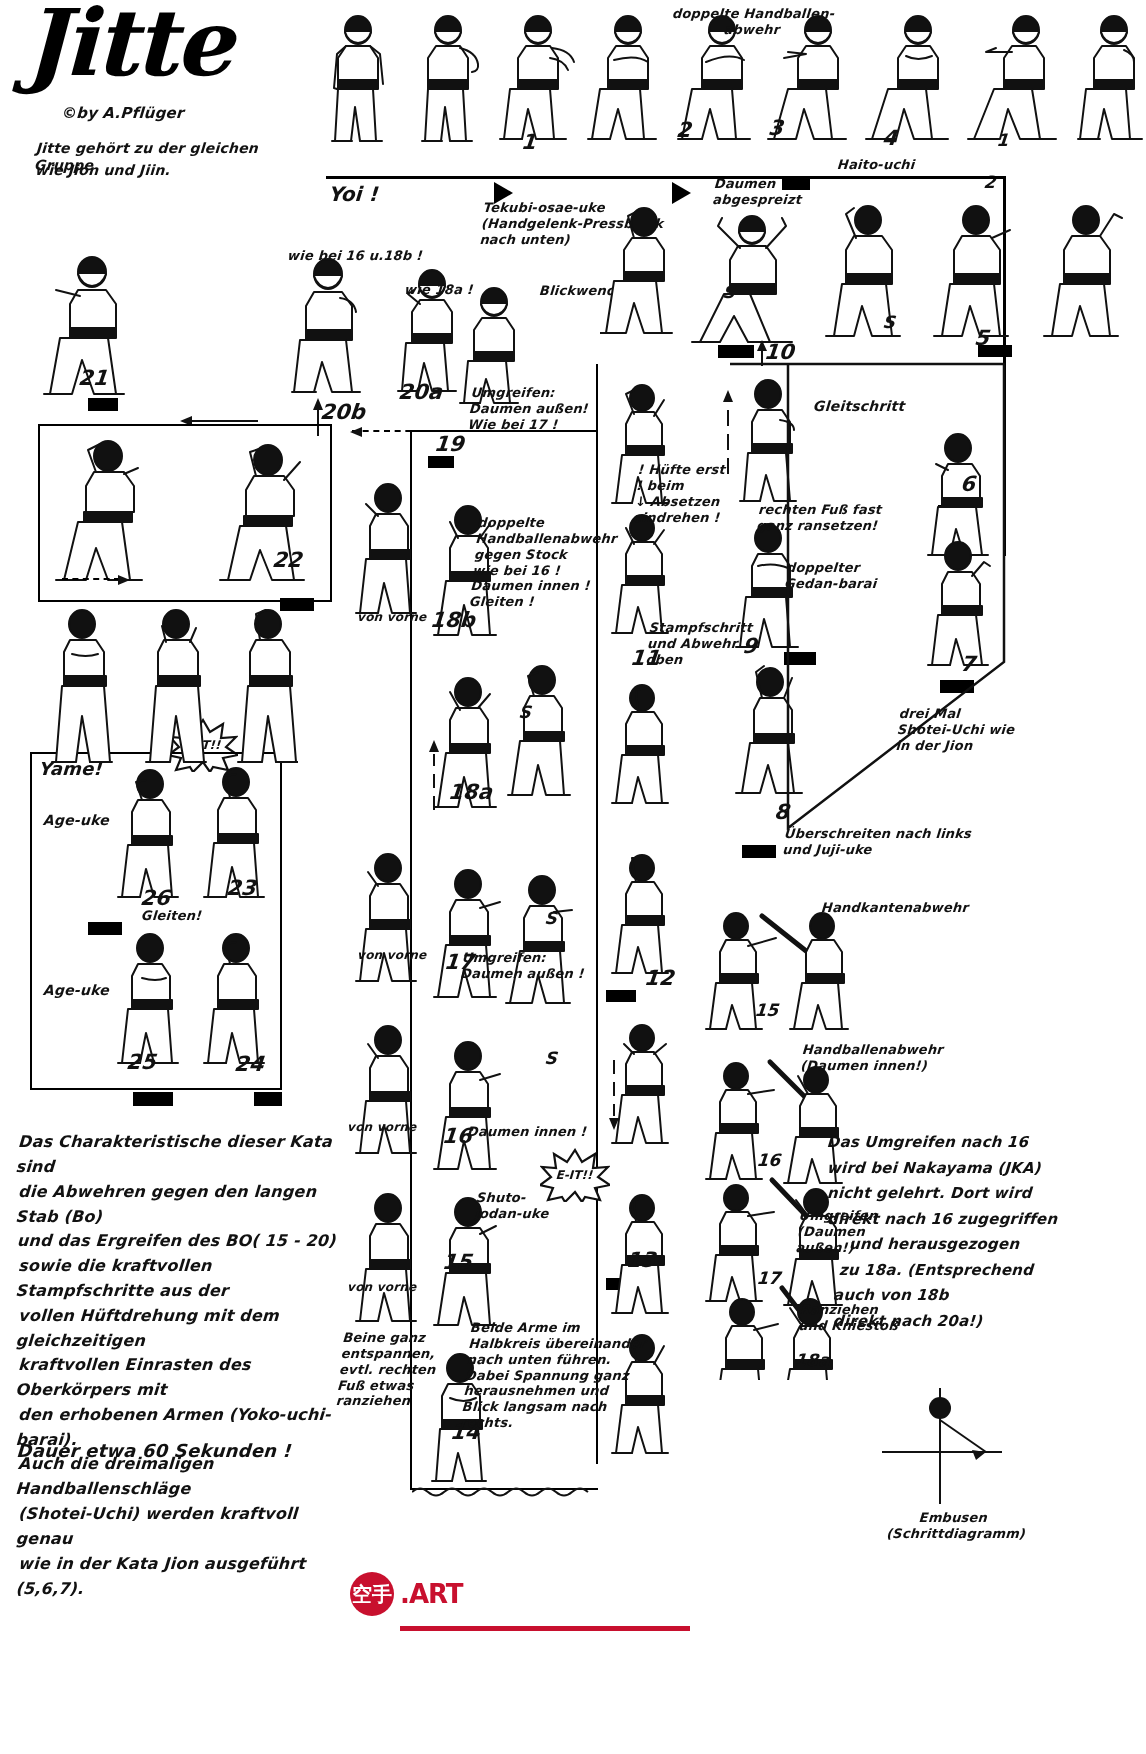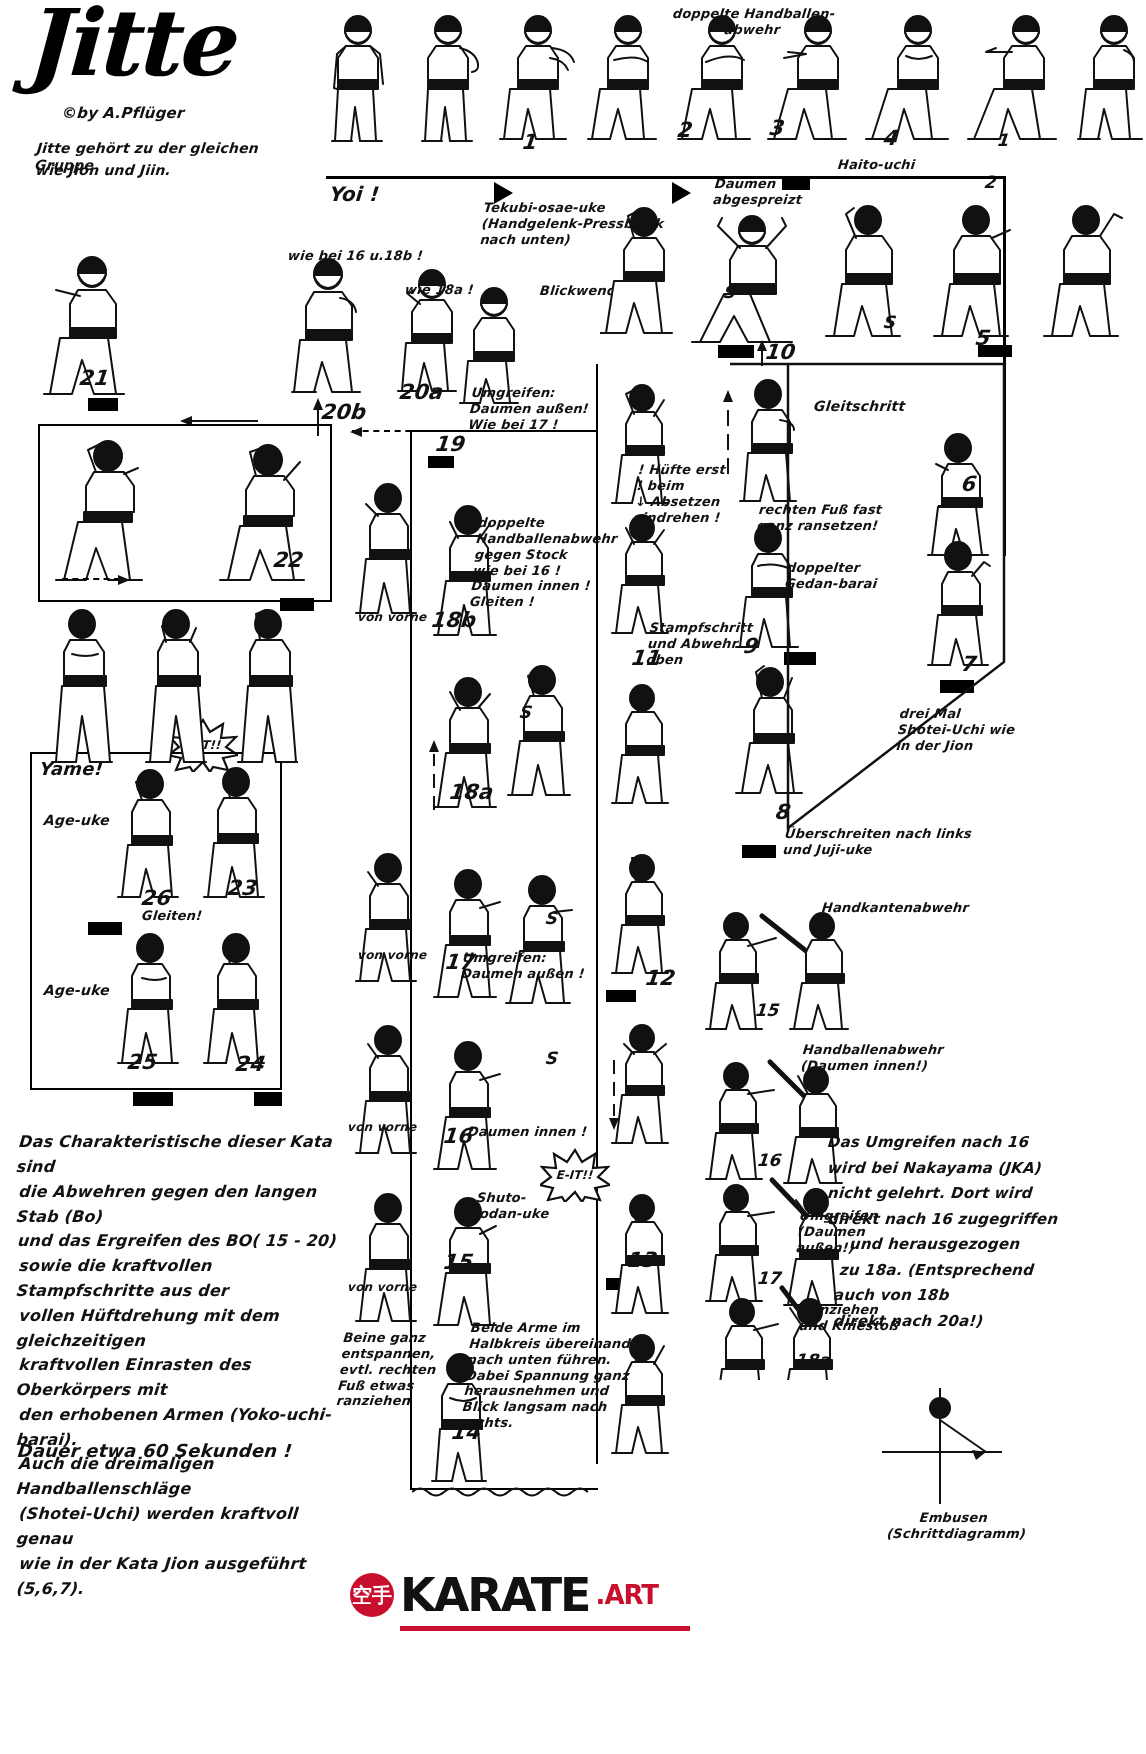--- a/index.html
+++ b/index.html
@@ -875,16 +875,15 @@
     <path d="M4 72 H124" stroke="#111" stroke-width="2"></path>
     <path d="M62 40 L108 72" stroke="#111" stroke-width="2"></path>
     <path d="M108 72 l-14 -2 l4 10z" fill="#111"></path>
   </svg>
 </div>
 <div class="abs hand s13" style="left:888px;top:1510px;white-space:pre-line;text-align:center;width:130px;">Embusen
 (Schrittdiagramm)</div>
 
 <div id="logo" style="left:350px;top:1572px;">
   <div class="kanji">空手</div>
-  <div class="word">KARATE</div>
   <div class="art">.ART</div>
 </div>
 <div id="logobar" style="left:400px;top:1626px;width:290px;"></div>
 
 </body></html>

